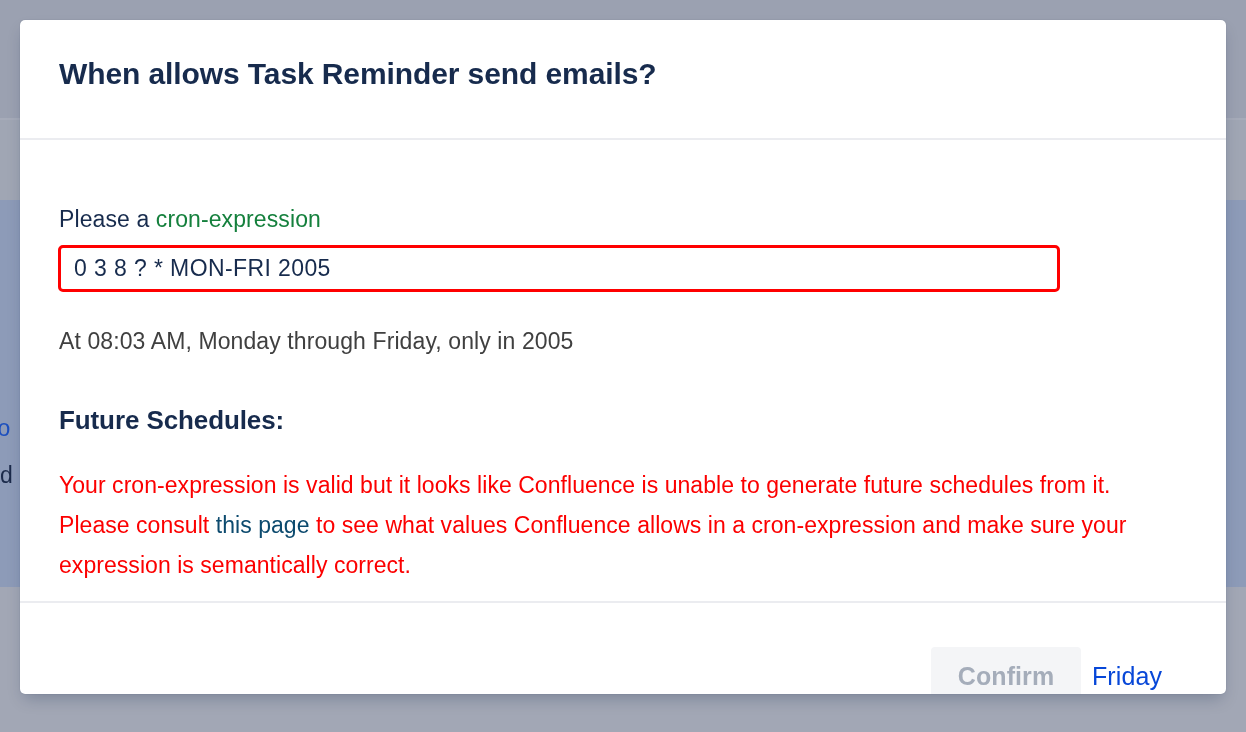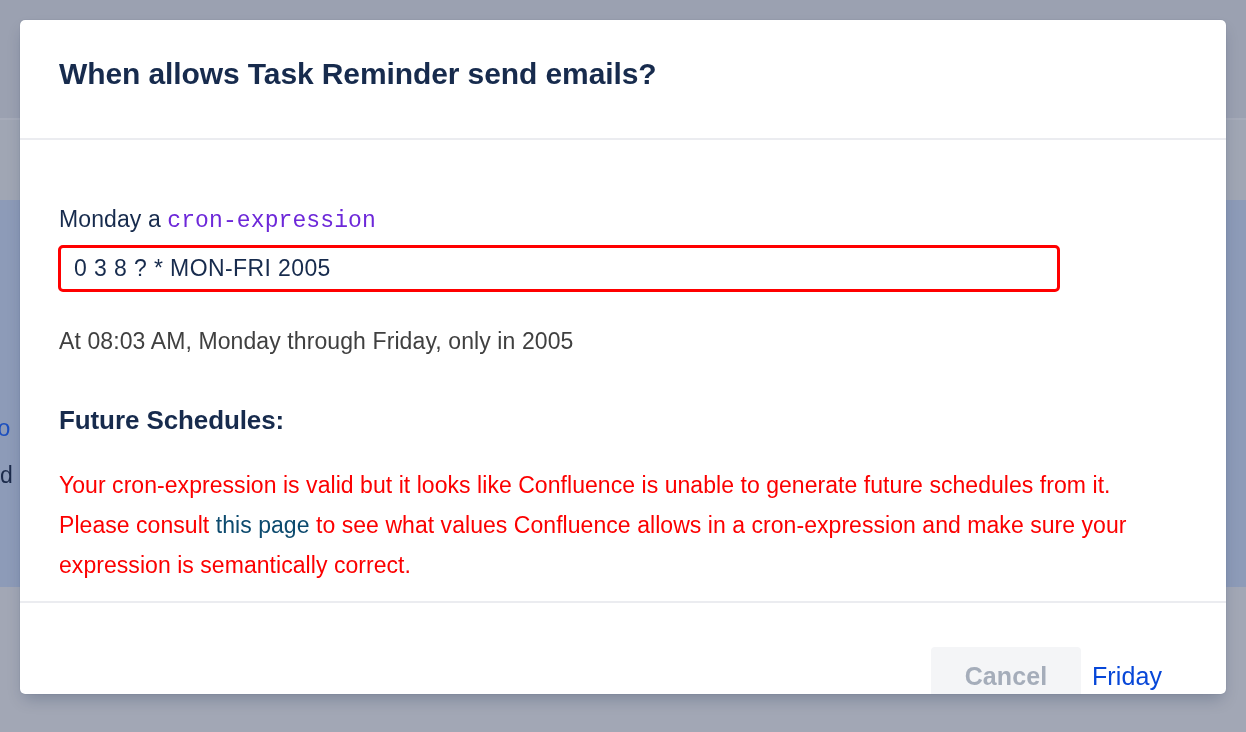--- a/index.html
+++ b/index.html
@@ -130,23 +130,22 @@
   .field-label {
     position: absolute;
     left: 39px;
     top: 66px;
     font-size: 23px;
     color: #172b4d;
     white-space: nowrap;
     letter-spacing: 0.1px;
   }
   .field-label .link {
-    color: #6d28d9;
+    color: #15803d;
     cursor: pointer;
-    font-family: Liberation Mono, monospace;
   }
 
   .cron-input {
     position: absolute;
     left: 38px;
     top: 105px;
     width: 1002px;
     height: 47px;
     box-sizing: border-box;
     border: 3px solid #ff0000;
@@ -260,31 +259,31 @@
 
 <div class="dialog">
 
   <div class="dialog-header">
     <div class="dialog-title">When allows Task Reminder send emails?</div>
   </div>
   <div class="header-rule"></div>
 
   <div class="dialog-body">
 
-    <div class="field-label"><span>Monday a </span><span class="link">cron-expression</span></div>
+    <div class="field-label"><span>Please a </span><span class="link">cron-expression</span></div>
 
     <input class="cron-input" type="text" value="0 3 8 ? * MON-FRI 2005" style="">
 
     <div class="validation-text">At 08:03 AM, Monday through Friday, only in 2005</div>
 
     <div class="section-heading">Future Schedules:</div>
 
     <div class="schedules-message"><span>Your cron-expression is valid but it looks like Confluence is unable to generate future schedules from it. Please consult </span><span class="link">this page</span><span> to see what values Confluence allows in a cron-expression and make sure your expression is semantically correct.</span></div>
 
   </div>
 
   <div class="footer-rule"></div>
   <div class="dialog-footer">
-    <button class="btn-confirm" disabled="">Cancel</button>
+    <button class="btn-confirm" disabled="">Confirm</button>
     <button class="btn-cancel">Friday</button>
   </div>
 
 </div>
 
 </body></html>

